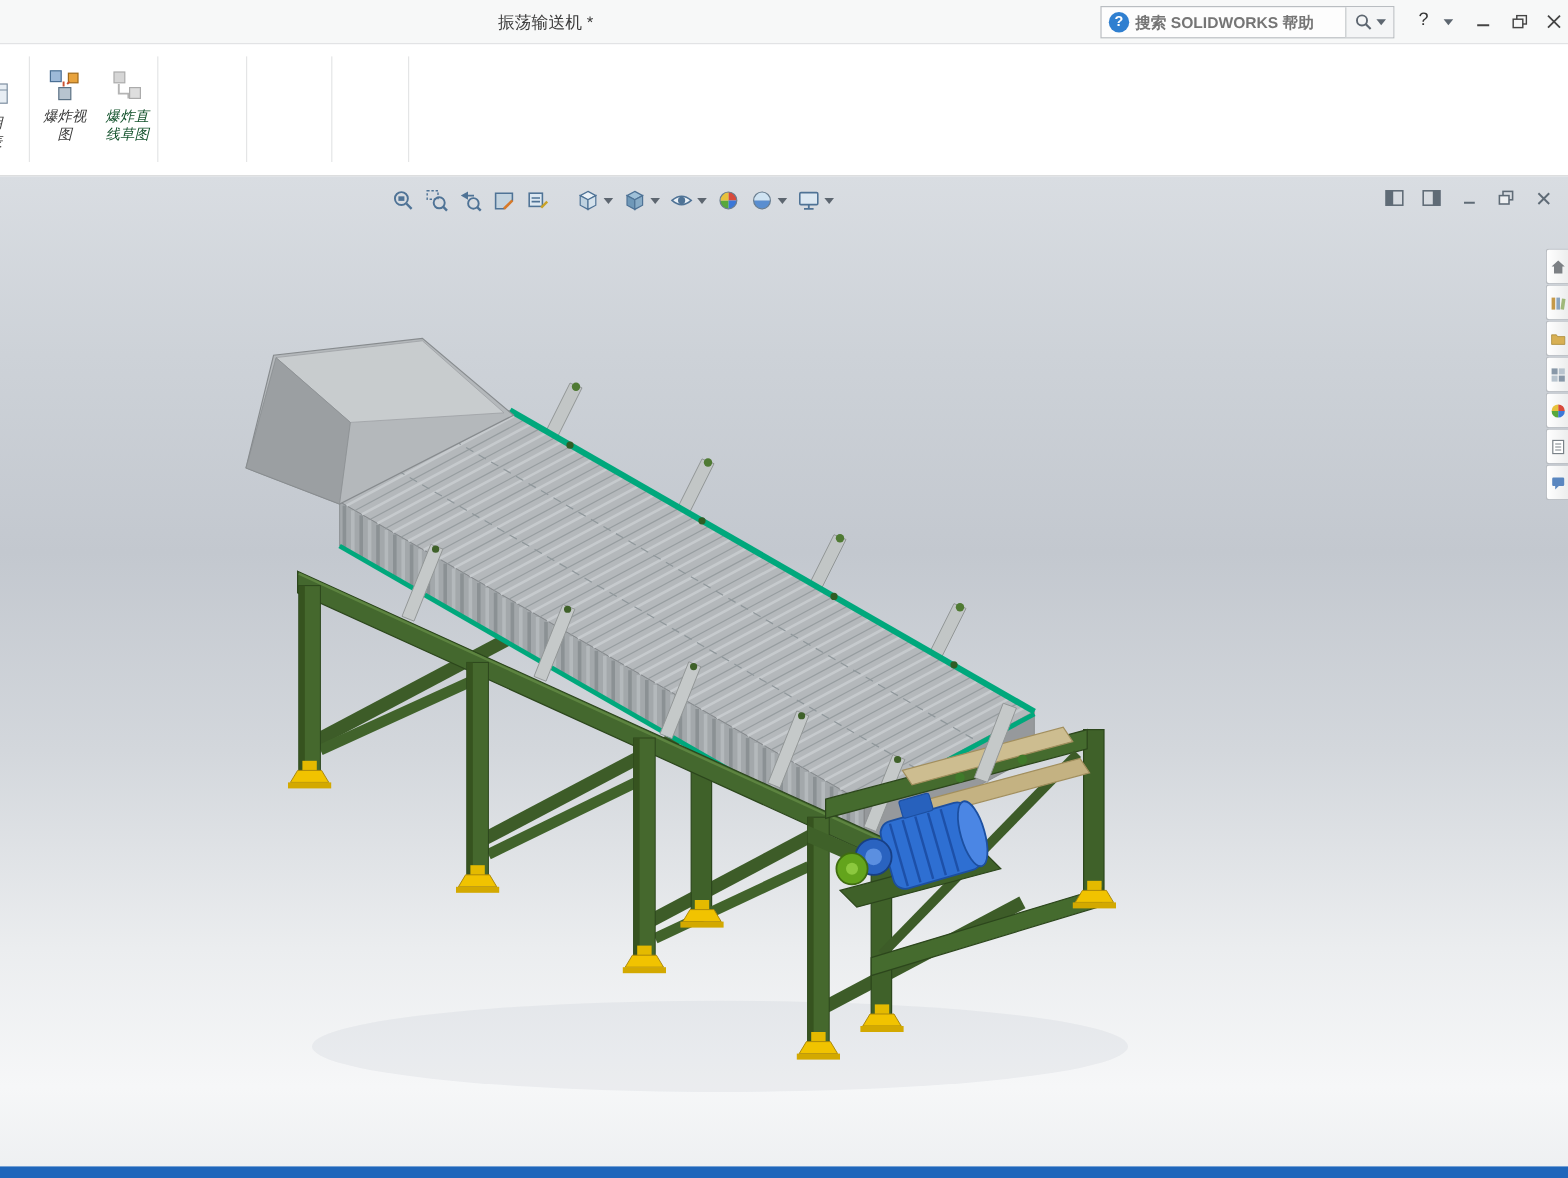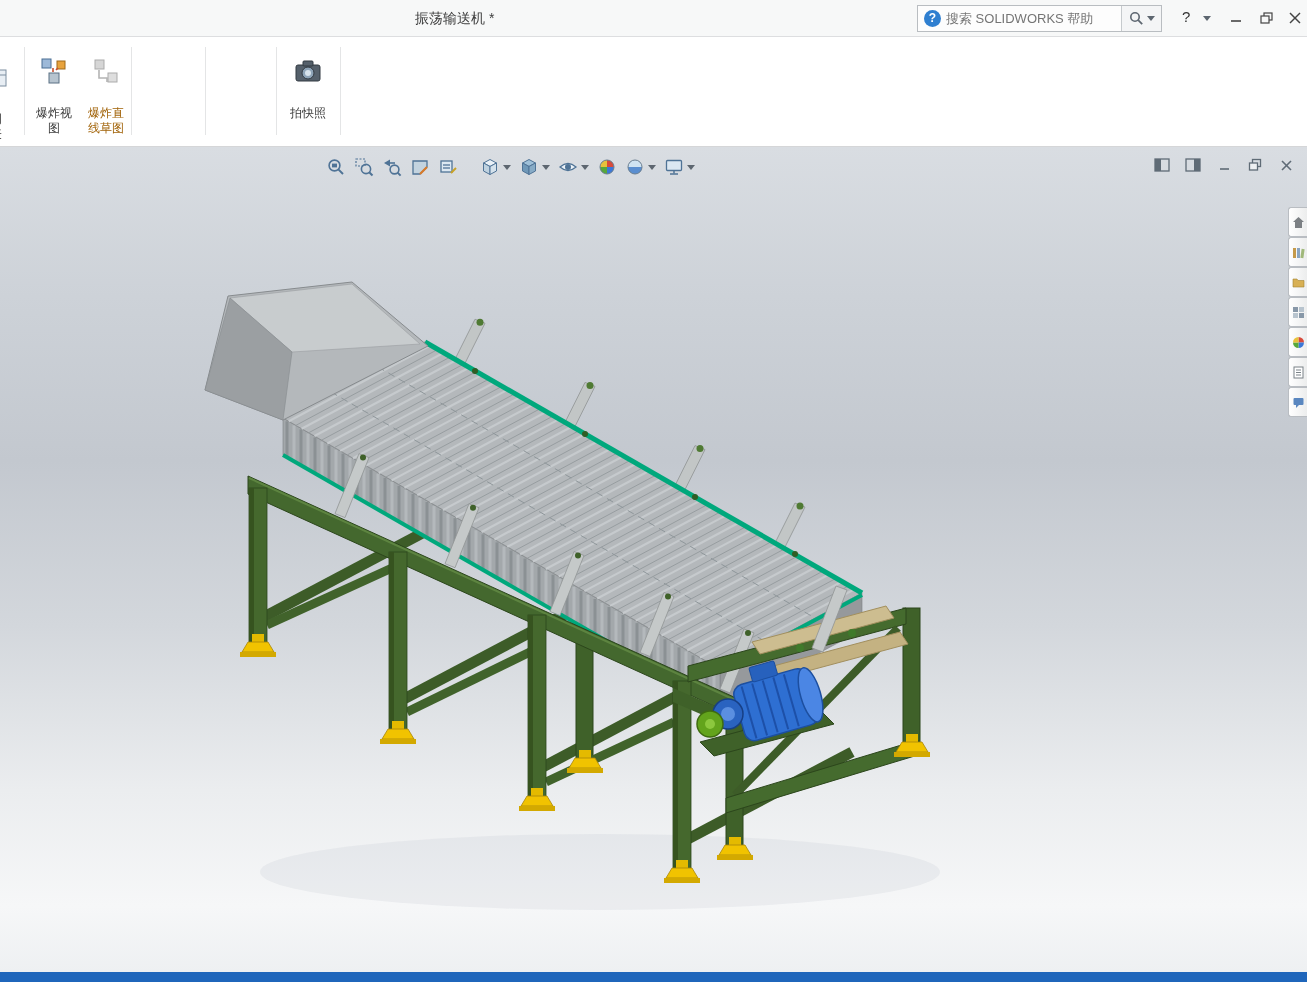--- a/index.html
+++ b/index.html
@@ -9,38 +9,38 @@
 
   
   .title-bar { position:absolute; top:0; left:0; width:100%; height:37px;
     background:#f7f8f8; border-bottom:1px solid #dddee0; }
   .win-title { position:absolute; left:415px; top:10px; font-size:14px; color:#3c3c3c; }
   .search-box { position:absolute; left:917px; top:5px; width:245px; height:27px;
     border:1px solid #b9bdc1; background:#fdfdfd; display:flex; align-items:center; }
   .search-badge { width:17px; height:17px; border-radius:50%; background:#2f7fd0; color:#fff;
     font-size:12px; font-weight:bold; text-align:center; line-height:17px; margin:0 5px 0 6px; flex:none; }
   .search-input { flex:1; border:none; outline:none; background:transparent;
-    font-size:13px; color:#a16207; min-width:0; font-family:"Liberation Sans",sans-serif; }
+    font-size:13px; color:#a16207; min-width:0; font-family:"Liberation Sans",sans-serif;font-weight:bold; }
   .search-go { width:40px; height:100%; border-left:1px solid #c6cacd; display:flex;
     align-items:center; justify-content:center; gap:3px; cursor:pointer; background:#f4f5f6; flex:none; }
   .tb-help { position:absolute; left:1182px; top:8px; font-size:15px; color:#333; cursor:pointer; }
   .tb-caret { position:absolute; left:1203px; top:16px; }
   .caret { width:0; height:0; border-left:4px solid transparent; border-right:4px solid transparent;
     border-top:5px solid #5d6670; display:inline-block; }
   .win-btn { position:absolute; top:7px; width:28px; height:22px; display:flex;
     align-items:center; justify-content:center; cursor:pointer; }
 
   
   .ribbon { position:absolute; top:37px; left:0; width:100%; height:110px;
     background:#ffffff; border-bottom:1px solid #d5d6d8; }
   .rb-btn { position:absolute; top:6px; height:96px; display:flex; flex-direction:column;
     align-items:center; padding-top:8px; cursor:pointer; border:1px solid transparent; }
   .rb-btn .ico { height:34px; display:flex; align-items:flex-end; justify-content:center; }
-  .rb-label { font-size:12px; color:#3b3b3b; text-align:center; line-height:15px; margin-top:20px; }
-  .rb-btn.disabled .rb-label { color:#a16207; }
+  .rb-label { font-size:12px; color:#3b3b3b; text-align:center; line-height:15px; margin-top:4px;font-style:italic; }
+  .rb-btn.disabled .rb-label { color:#14532d; }
   .rb-btn.active { background:linear-gradient(180deg,#eaf5fc,#cfe7f6);
     border:1px solid #77b2dc; border-radius:2px; }
   .rb-sep { position:absolute; top:10px; width:1px; height:88px; background:#e4e5e6; }
   .partial-clip { position:absolute; left:0; top:6px; width:20px; height:96px; overflow:hidden; }
 
   
   .viewport { position:absolute; top:147px; left:0; width:1307px; height:825px;
     background:linear-gradient(180deg,#d9dde2 0%,#cdd2d8 18%,#c3c8cf 38%,#d3d7dc 58%,#ebedef 78%,#f6f7f8 92%,#eef0f2 100%); }
   .model-svg { position:absolute; inset:0; }
 
@@ -143,31 +143,20 @@
       </span>
       <div class="rb-label"><span>爆炸直</span><br>
         <span>线草图</span></div>
     </div>
     <div class="rb-sep" style="left:131px"></div>
 
     <div class="rb-sep" style="left:205px"></div>
 
     <div class="rb-sep" style="left:276px"></div>
 
-    <div class="rb-btn" style="left:280px; width:56px;">
-      <span class="ico">
-        <svg width="30" height="30" viewBox="0 0 30 30">
-          <rect x="3" y="9" width="24" height="16" rx="2" fill="#55606b" stroke="#323a42"></rect>
-          <rect x="10" y="5" width="10" height="5" rx="1" fill="#55606b" stroke="#323a42"></rect>
-          <circle cx="15" cy="17" r="6" fill="#8ea4b8" stroke="#323a42"></circle>
-          <circle cx="15" cy="17" r="3" fill="#d7e3ec"></circle>
-          </svg>
-      </span>
-      <div class="rb-label">拍快照</div>
-    </div>
     <div class="rb-sep" style="left:340px"></div>
   </div>
 
   <div class="viewport">
 
     <svg class="model-svg" id="model-svg" width="1307" height="825" viewBox="0 147 1307 825">
 
       <g id="model-back">
         <ellipse cx="600" cy="872" rx="340" ry="38" fill="#8d97a2" opacity="0.10"></ellipse>
         <line x1="262" y1="618" x2="432" y2="528" stroke="#3d5c28" stroke-width="11"></line>

